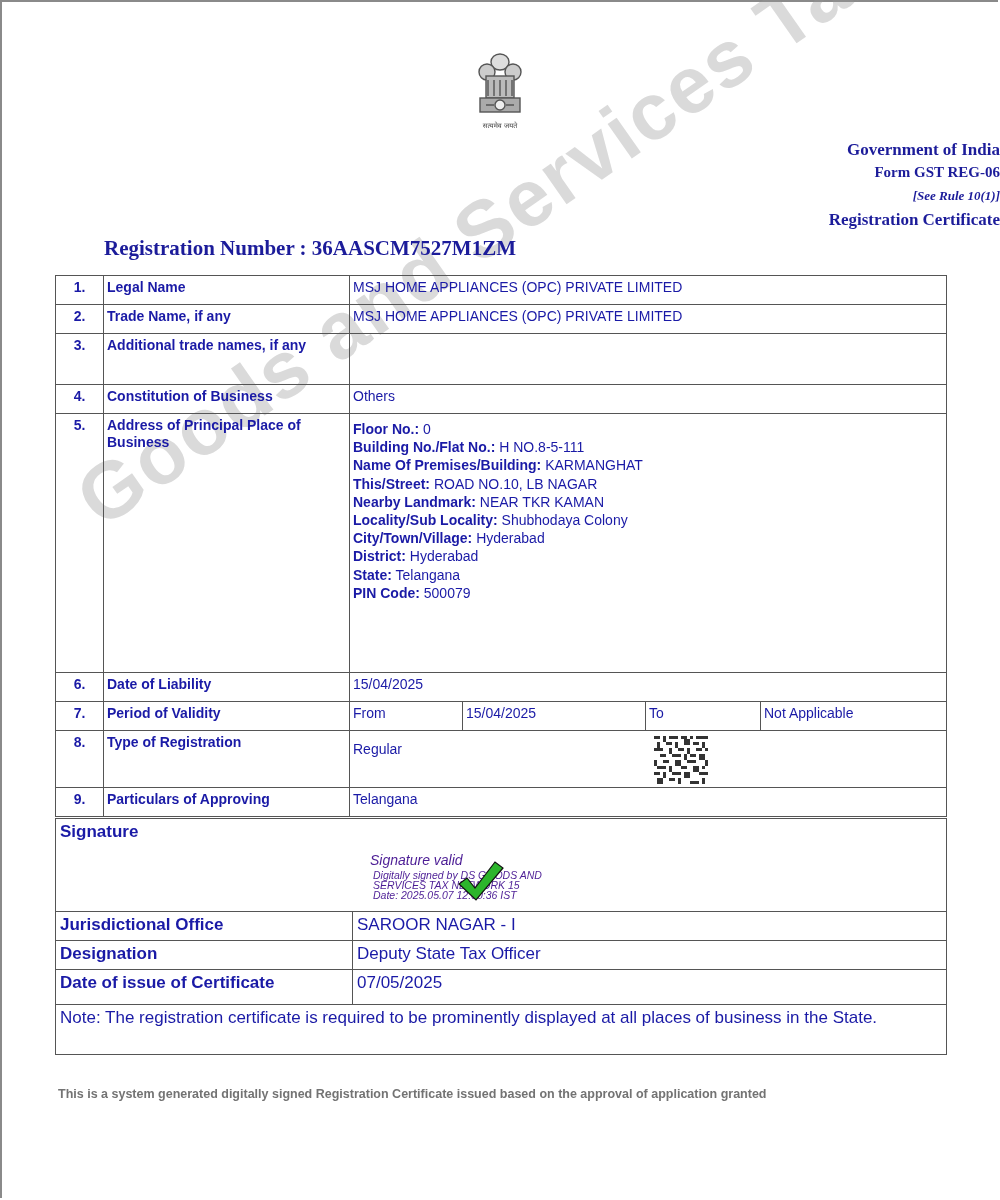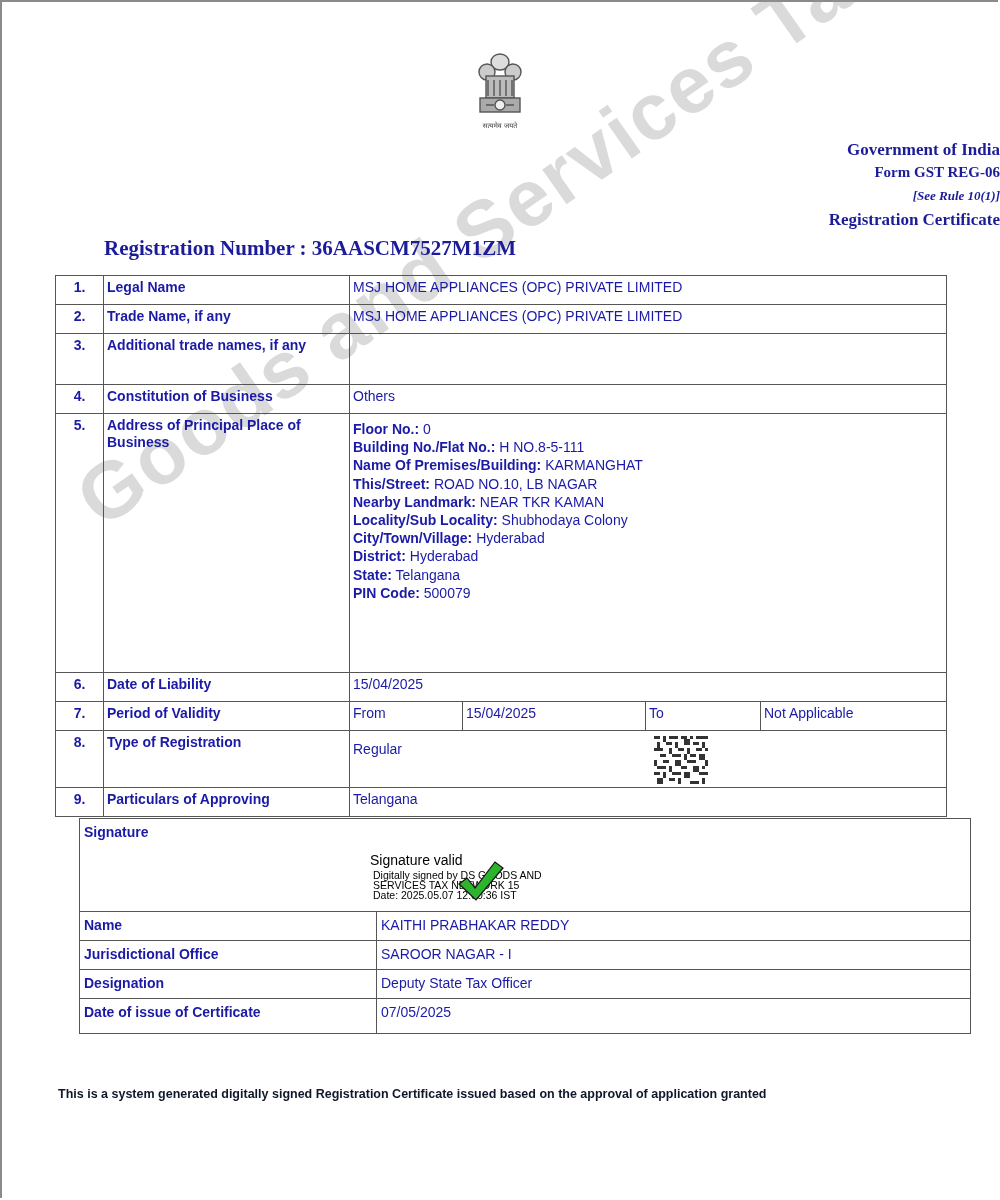--- a/index.html
+++ b/index.html
@@ -34,41 +34,41 @@
     color: #1a1aa6; line-height: 17px;
   }
   table.cert td.num { text-align: center; font-weight: bold; }
   table.cert td.lbl { font-weight: bold; }
   .addr b { font-weight: bold; }
 
   .qr { position: absolute; left: 654px; top: 736px; width: 54px; height: 48px; }
 
   table.sig {
     position: absolute; left: 55px; top: 818px; width: 891px;
-    border-collapse: collapse; table-layout: fixed; font-size: 14px; margin-left: 24px;
+    border-collapse: collapse; table-layout: fixed; font-size: 17px;
   }
   table.sig td { border: 1px solid #555; padding: 3px 4px; color: #1a1aa6; vertical-align: top; line-height: 20px; }
   table.sig td.lbl { font-weight: bold; }
 
-  .sigblock { position: absolute; left: 370px; top: 852px; color: #000000; }
+  .sigblock { position: absolute; left: 370px; top: 852px; color: #4c1d95; font-style: italic; }
   .sigvalid { font-size: 14px; }
   .sigdetail { font-size: 10.5px; line-height: 10px; margin-left: 3px; margin-top: 2px; }
   .check { position: absolute; left: 455px; top: 858px; width: 50px; height: 44px; }
 
   .watermark {
     position: absolute; left: 60px; top: 470px; width: 960px;
     transform: rotate(-35deg); transform-origin: 0 0;
     font-size: 80px; font-weight: bold; color: rgba(150,150,150,0.35);
     white-space: nowrap; pointer-events: none; letter-spacing: 2px;
   }
   .watermark span { position: absolute; left: 0; top: 0; }
 
   .footer {
     position: absolute; left: 58px; top: 1084px; width: 880px;
-    font-size: 12.5px; font-weight: bold; color: #0f172a; line-height: 20px;
+    font-size: 12.5px; font-weight: bold; color: #737373; line-height: 20px;
   }
 </style>
 </head>
 <body>
 
 <div class="page-frame"></div>
 
 <div class="watermark">
   <span>Goods and Services Tax</span>
 </div>
@@ -220,34 +220,33 @@
 <table class="sig">
   <colgroup>
       <col style="width:297px">
       <col style="width:594px">
     </colgroup>
   <tbody>
       <tr style="height:93px">
     <td colspan="2" class="lbl">Signature</td>
   </tr>
   <tr style="height:29px">
-    <td class="lbl">Name</td>
-    <td>KAITHI PRABHAKAR REDDY</td>
-  </tr>
-  <tr style="height:29px">
     <td class="lbl">Jurisdictional Office</td>
     <td>SAROOR NAGAR - I</td>
   </tr>
   <tr style="height:29px">
     <td class="lbl">Designation</td>
     <td>Deputy State Tax Officer</td>
   </tr>
   <tr style="height:35px">
     <td class="lbl">Date of issue of Certificate</td>
     <td>07/05/2025</td>
+  </tr>
+  <tr style="height:50px">
+    <td colspan="2">Note: The registration certificate is required to be prominently displayed at all places of business in the State.</td>
   </tr>
 </tbody>
   </table>
 
 <div class="sigblock">
   <div class="sigvalid">Signature valid</div>
   <div class="sigdetail">
     <div>Digitally signed by DS GOODS AND</div>
     <div>SERVICES TAX NETWORK 15</div>
     <div>Date: 2025.05.07 12:00:36 IST</div>

